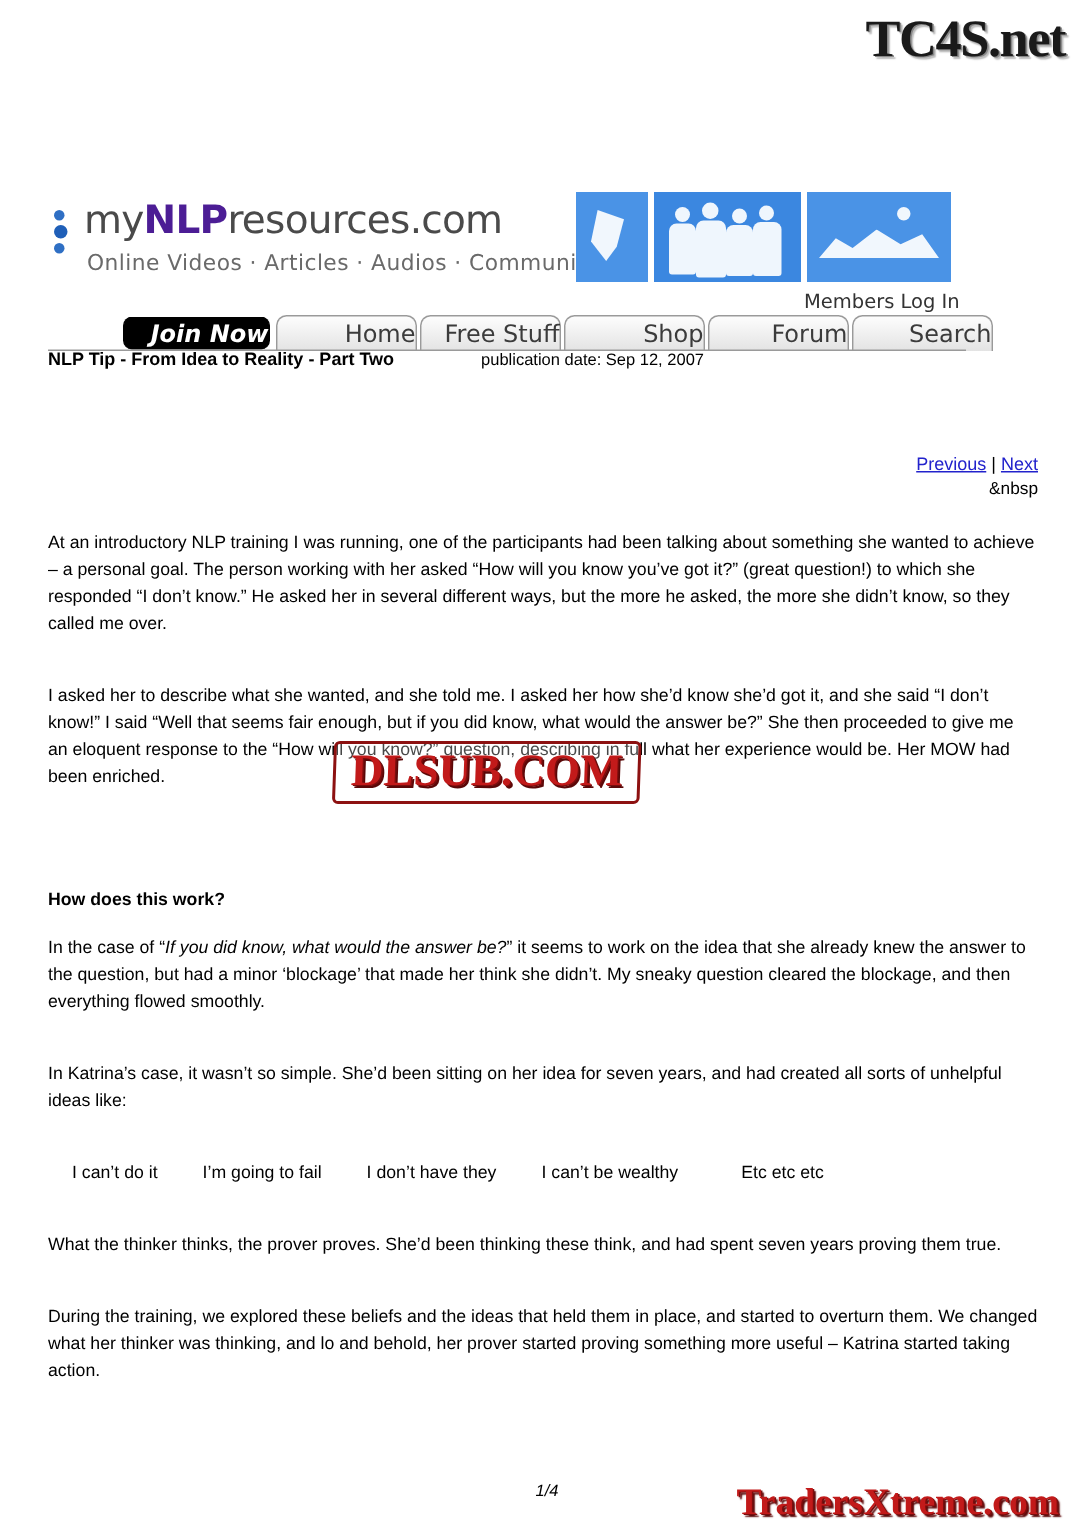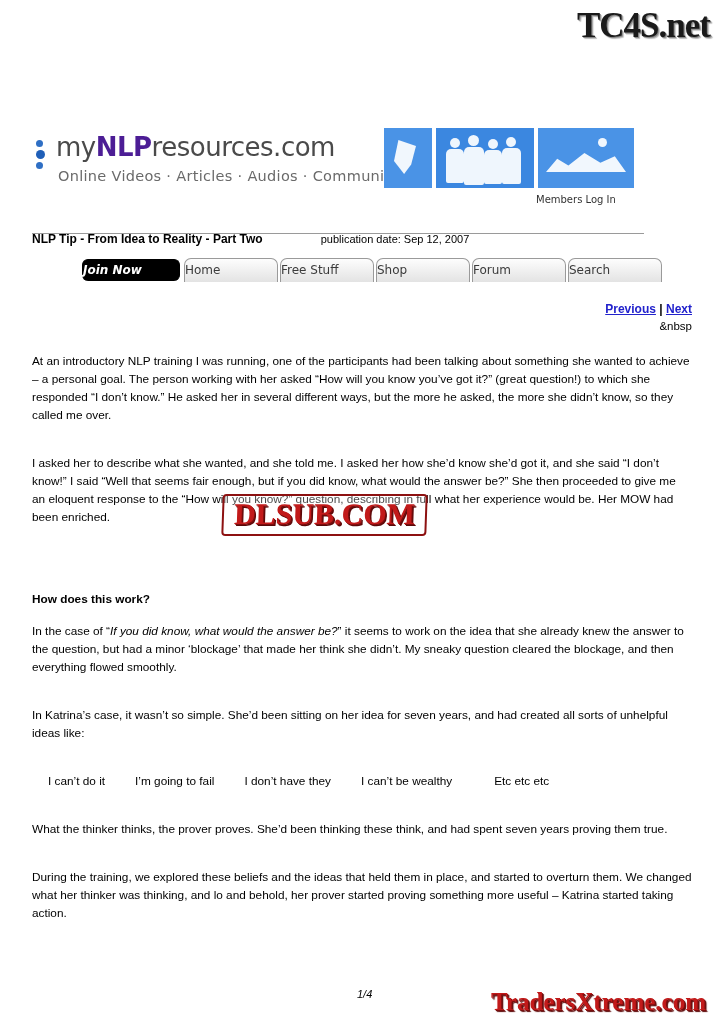--- a/index.html
+++ b/index.html
@@ -109,47 +109,46 @@
     background: #ffffff;
     opacity: .92;
   }
   .person-head { border-radius: 50%; }
   .person-body { border-radius: 5px 5px 2px 2px; }
 
   .members-login {
     position: absolute;
     left: 504px;
     top: 66px;
-    font-size: 10px;
+    font-size: 13px;
     color: #333;
     font-family: "DejaVu Sans", sans-serif;
   }
 
   
   .navbar {
     position: absolute;
     left: 0px;
     top: 82px;
     width: 612px;
     height: 26px;
   }
   .nav-tab {
     position: absolute;
     top: 0;
     height: 24px;
     line-height: 23px;
-    text-align: left;
+    text-align: right;
     font-family: "DejaVu Sans", sans-serif;
-    font-size: 12px;
+    font-size: 16px;
     color: #3b3b3b;
     background: linear-gradient(#fdfdfd, #e3e3e3);
     border: 1px solid #9a9a9a;
     border-bottom: none;
     border-radius: 7px 7px 0 0;
-    margin-top: 48px;
   }
   .nav-tab.join {
     background: #000000;
     color: #ffffff;
     font-style: italic;
     font-weight: bold;
     border-color: #000;
     border-radius: 6px;
     height: 22px;
     line-height: 21px;
@@ -183,21 +182,20 @@
     padding-left: 48px;
   }
 
   
   .pager {
     position: absolute;
     right: 32px;
     top: 302px;
     font-size: 12px;
     text-align: center;
-    font-weight: bold;
   }
   .pager a {
     color: #2222cc;
     text-decoration: underline;
   }
   .pager .sep { color: #000; }
   .nbsp-line {
     position: absolute;
     right: 32px;
     top: 320px;

